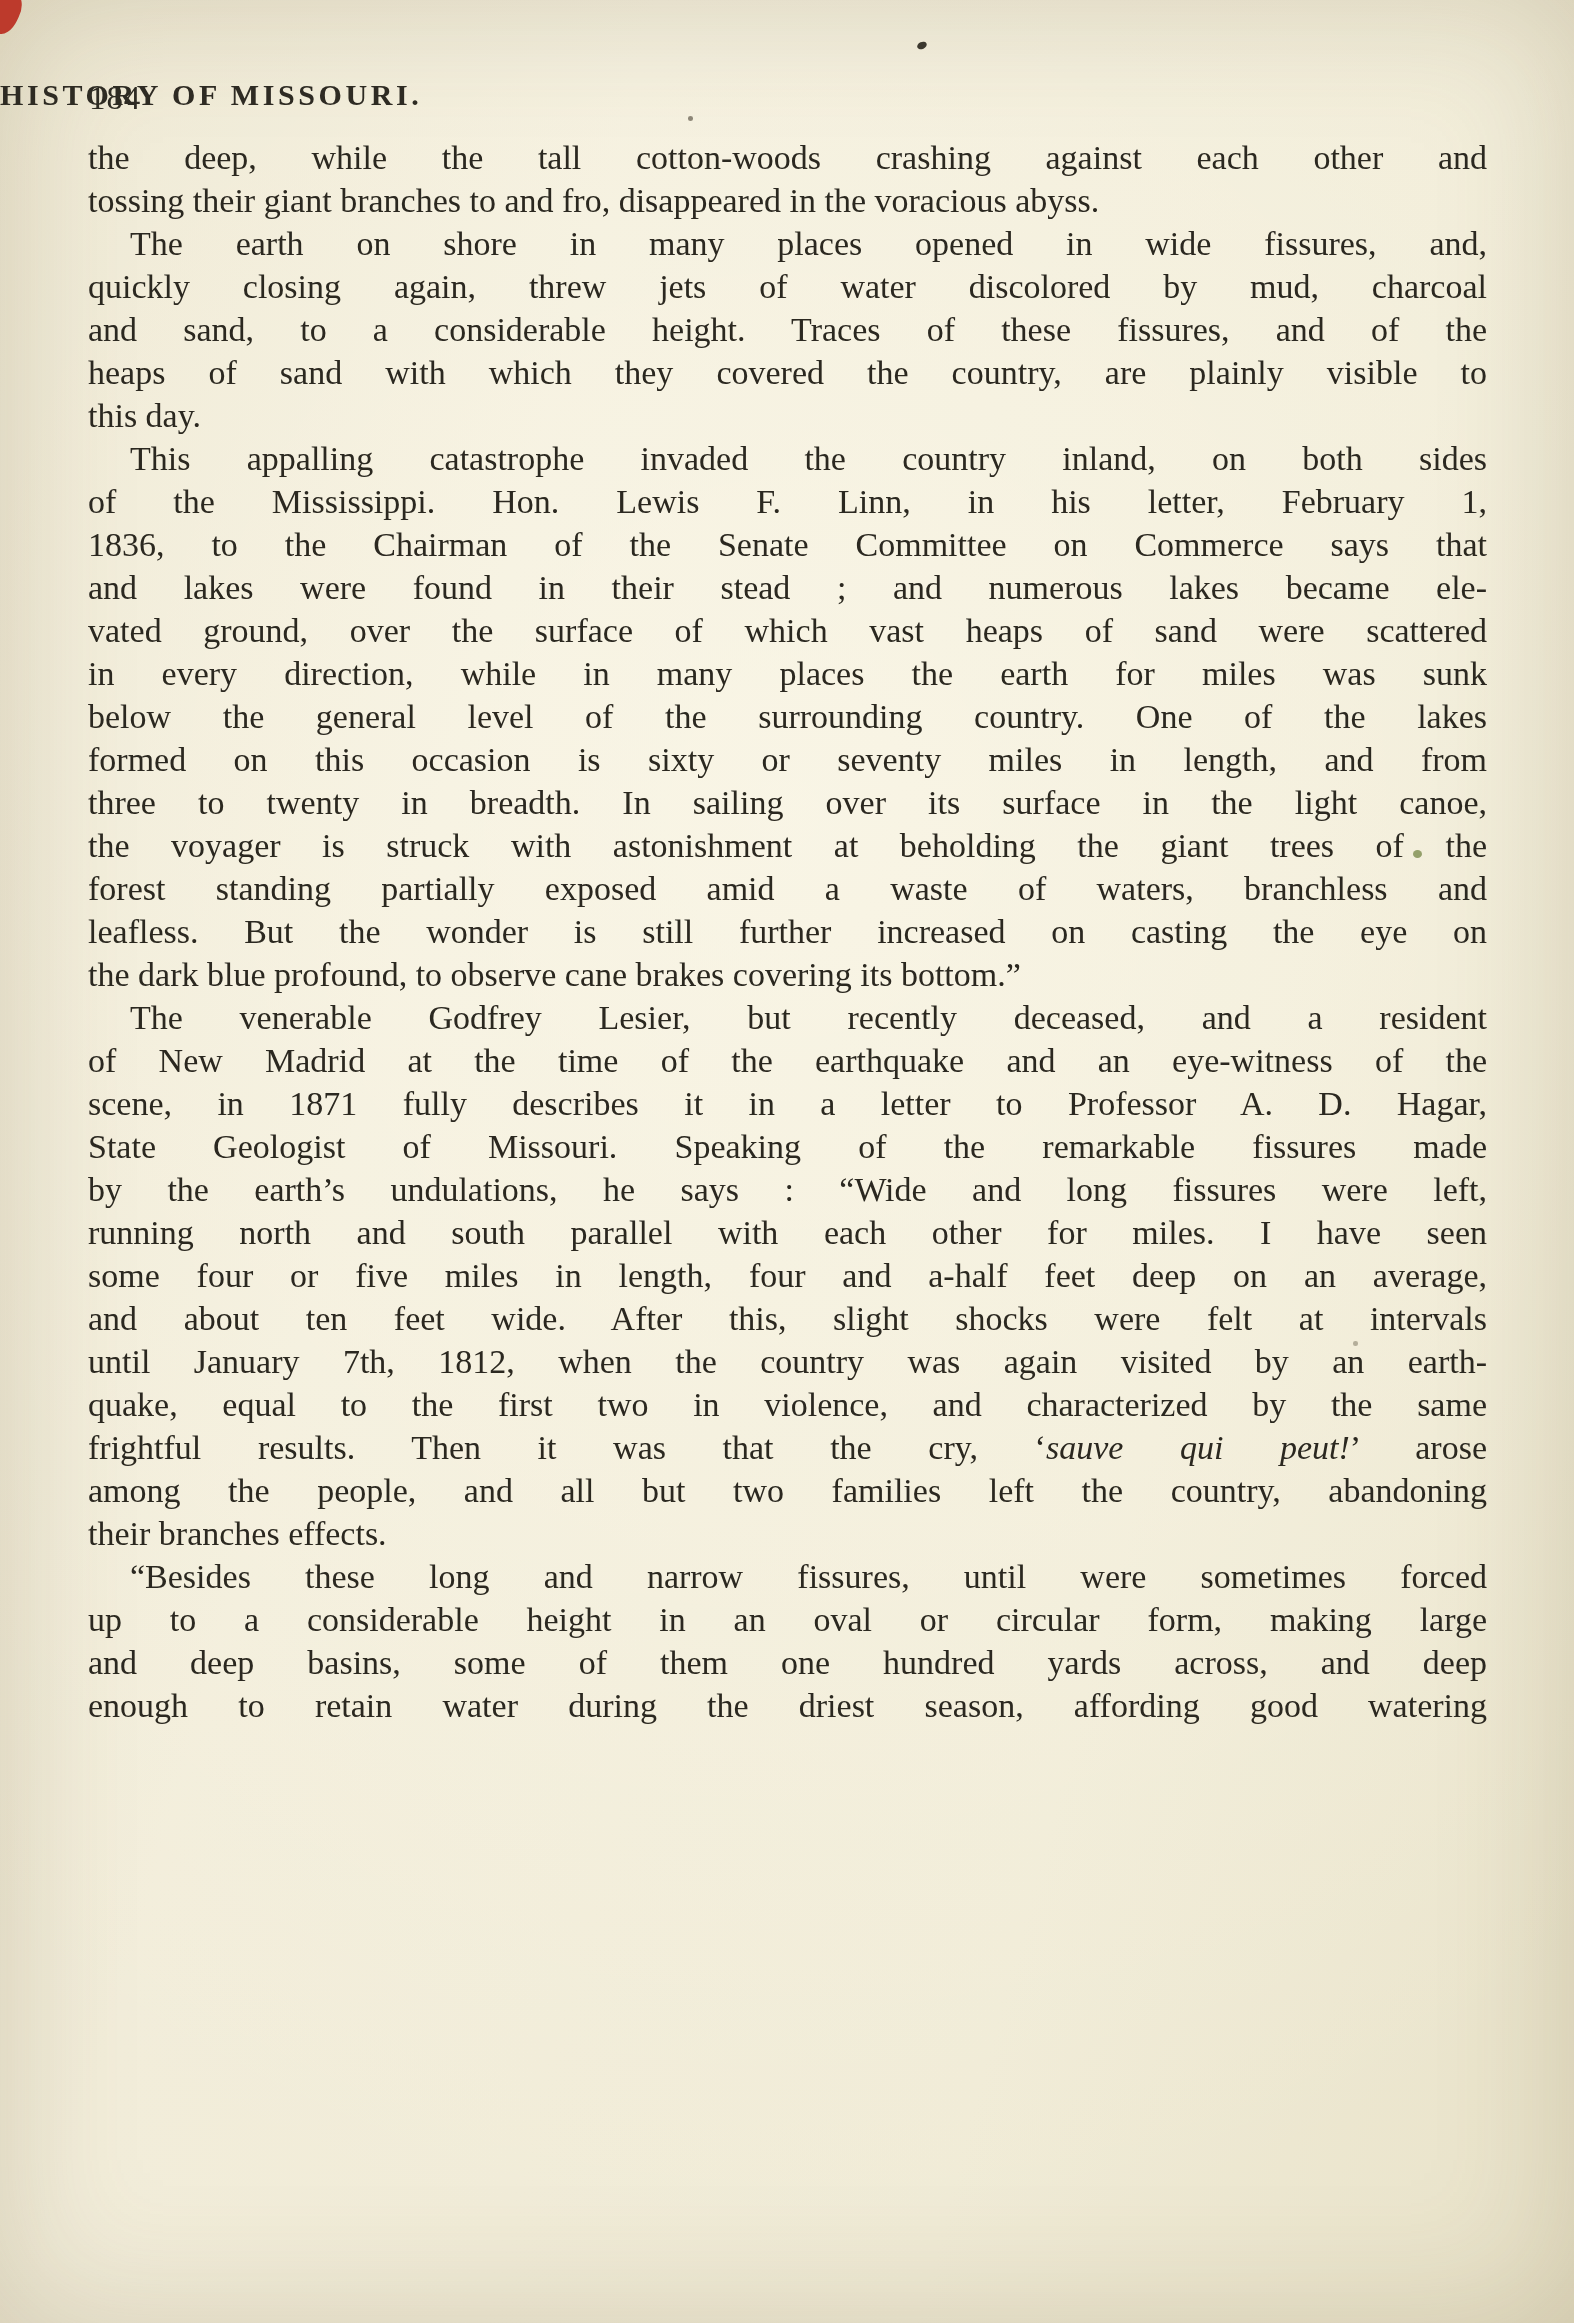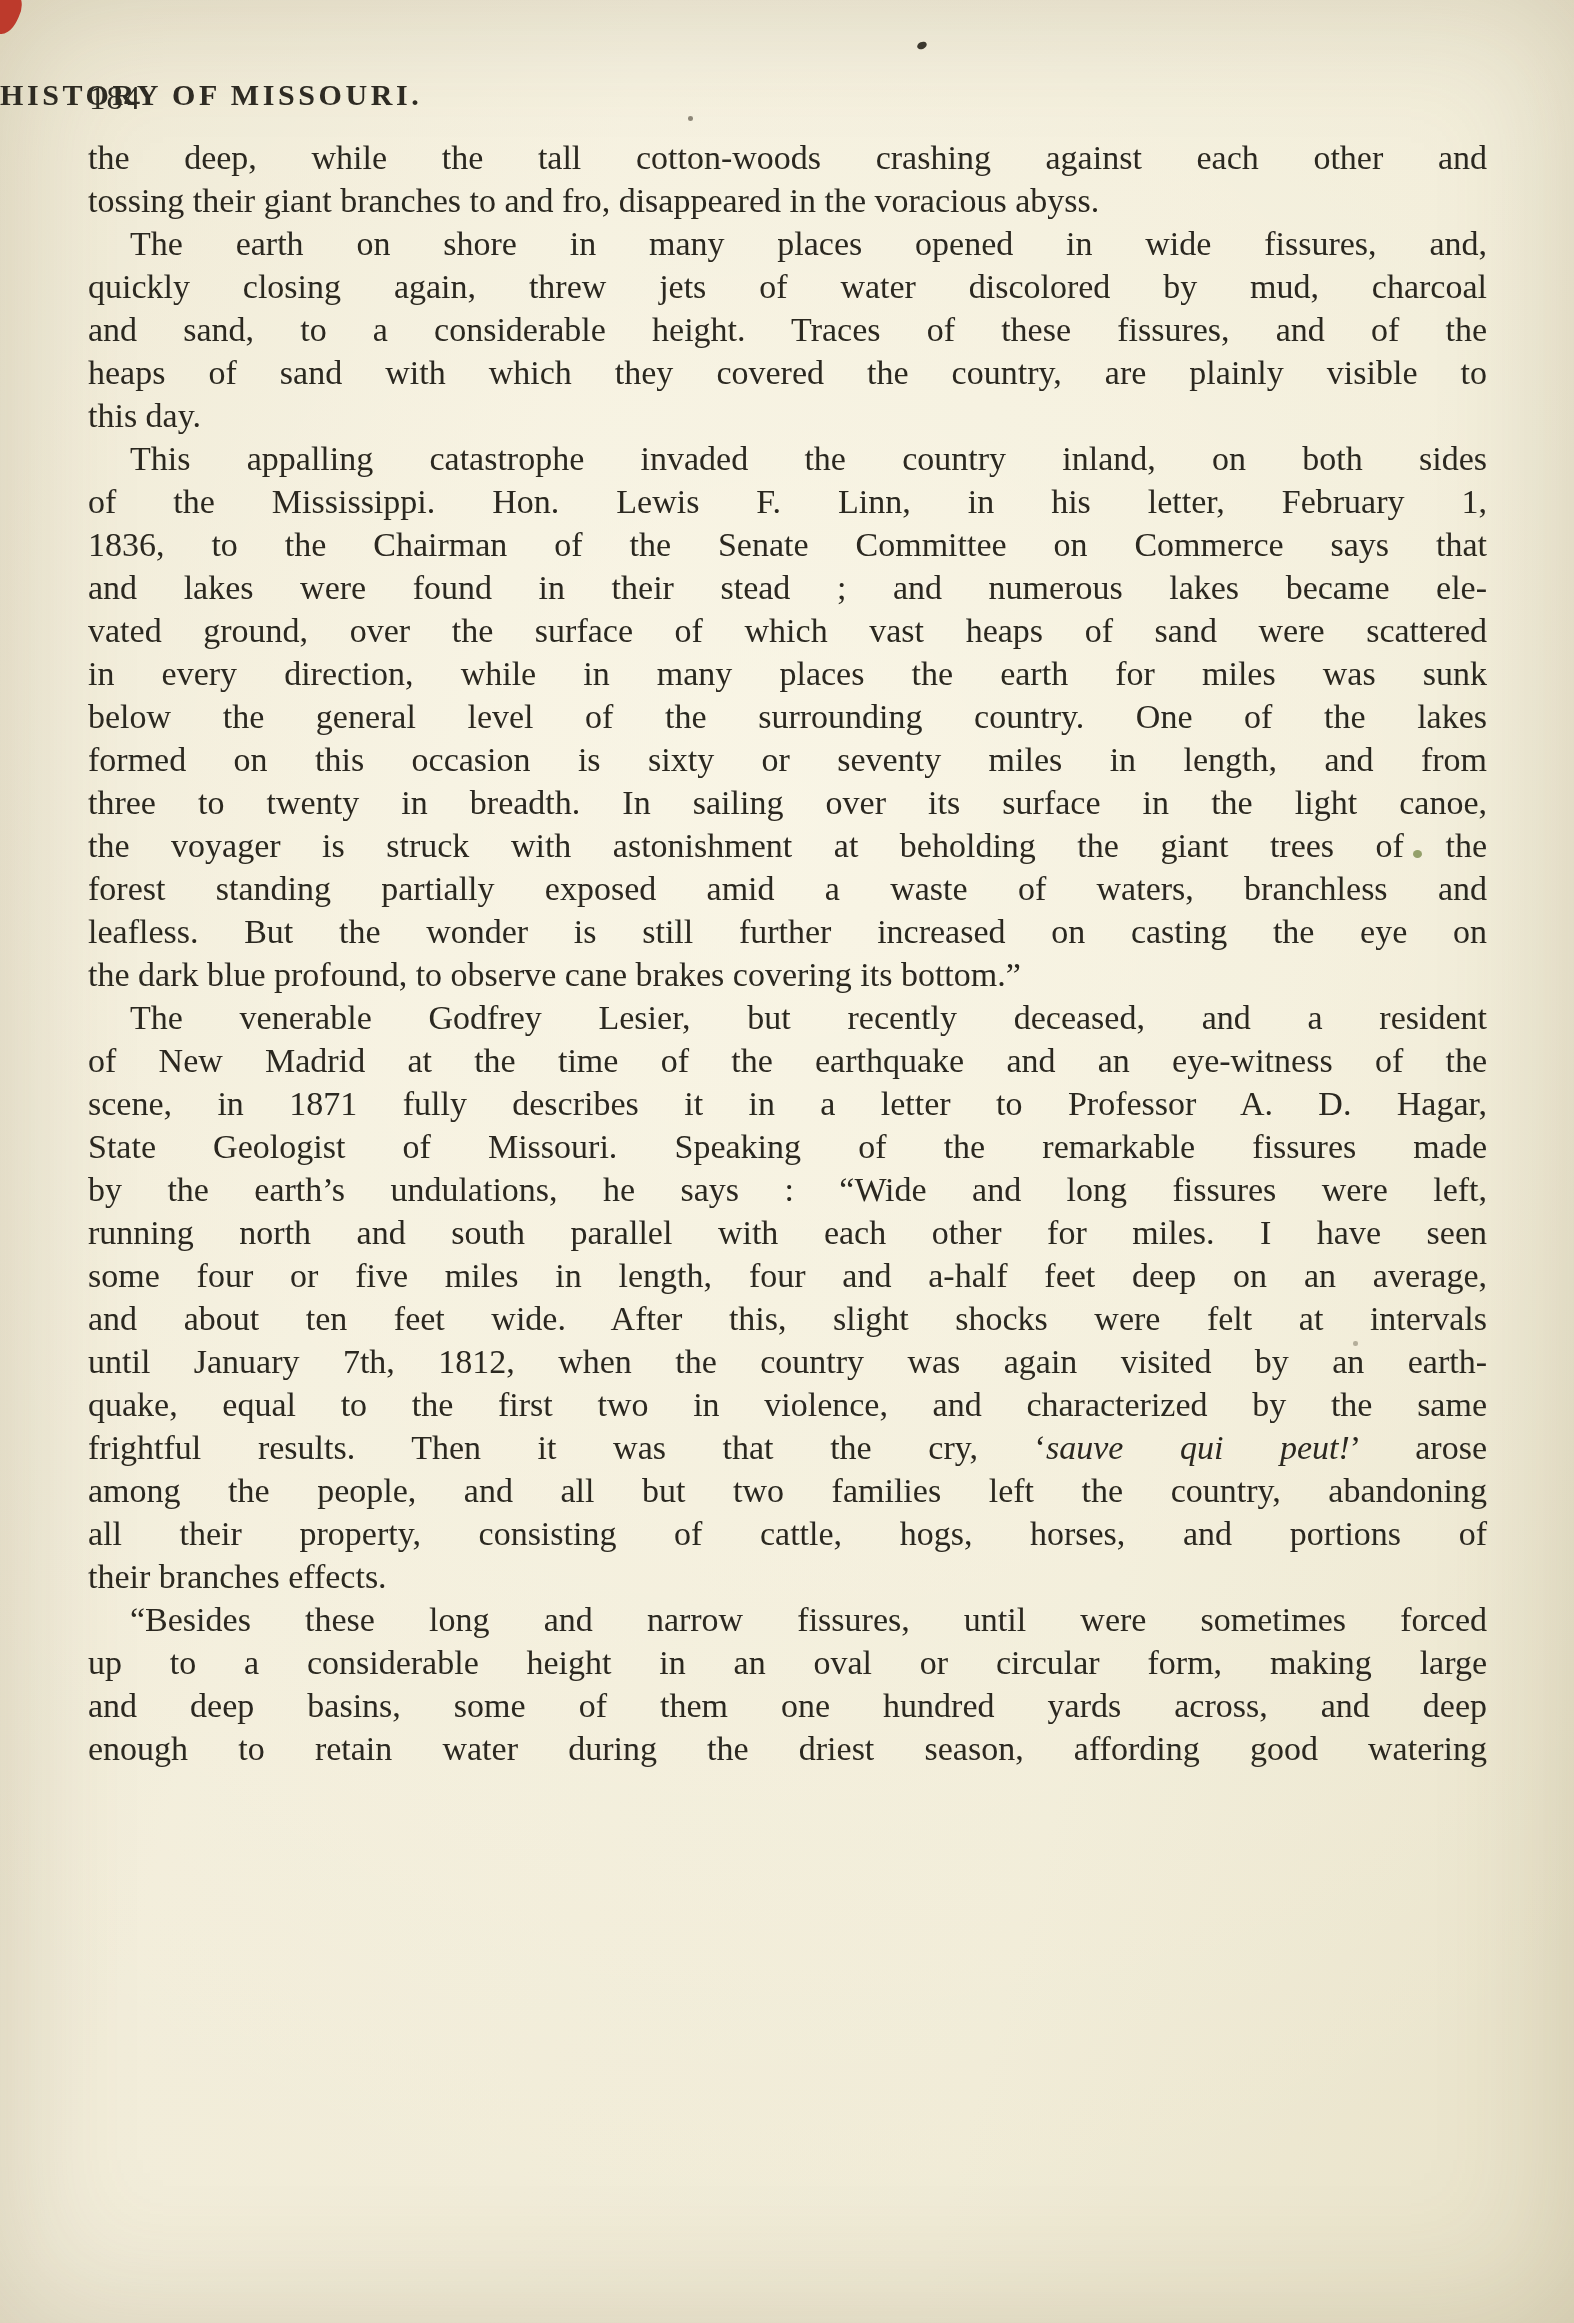--- a/index.html
+++ b/index.html
@@ -102,21 +102,20 @@
       <div class="line"><span>scene, in 1871 fully describes it in a letter to Professor A. D. Hagar,</span></div>
       <div class="line"><span>State Geologist of Missouri.  Speaking of the remarkable fissures made</span></div>
       <div class="line"><span>by the earth’s undulations, he says :  “Wide and long fissures were left,</span></div>
       <div class="line"><span>running north and south parallel with each other for miles.  I have seen</span></div>
       <div class="line"><span>some four or five miles in length, four and a-half feet deep on an average,</span></div>
       <div class="line"><span>and about ten feet wide.  After this, slight shocks were felt at intervals</span></div>
       <div class="line"><span>until January 7th, 1812, when the country was again visited by an earth-</span></div>
       <div class="line"><span>quake, equal to the first two in violence, and characterized by the same</span></div>
       <div class="line"><span>frightful results.  Then it was that the cry, ‘</span><span class="it">sauve qui peut!</span><span>’ arose</span></div>
       <div class="line"><span>among the people, and all but two families left the country, abandoning</span></div>
-      <div class="line"><span>all their property, consisting of cattle, hogs, horses, and portions of</span></div>
       <div class="line para-end"><span>their branches effects.</span></div>
       <div class="line indent"><span>“Besides these long and narrow fissures, until were sometimes forced</span></div>
       <div class="line"><span>up to a considerable height in an oval or circular form, making large</span></div>
       <div class="line"><span>and deep basins, some of them one hundred yards across, and deep</span></div>
       <div class="line"><span>enough to retain water during the driest season, affording good watering</span></div>
     </div>
 
 </div>
 
 

